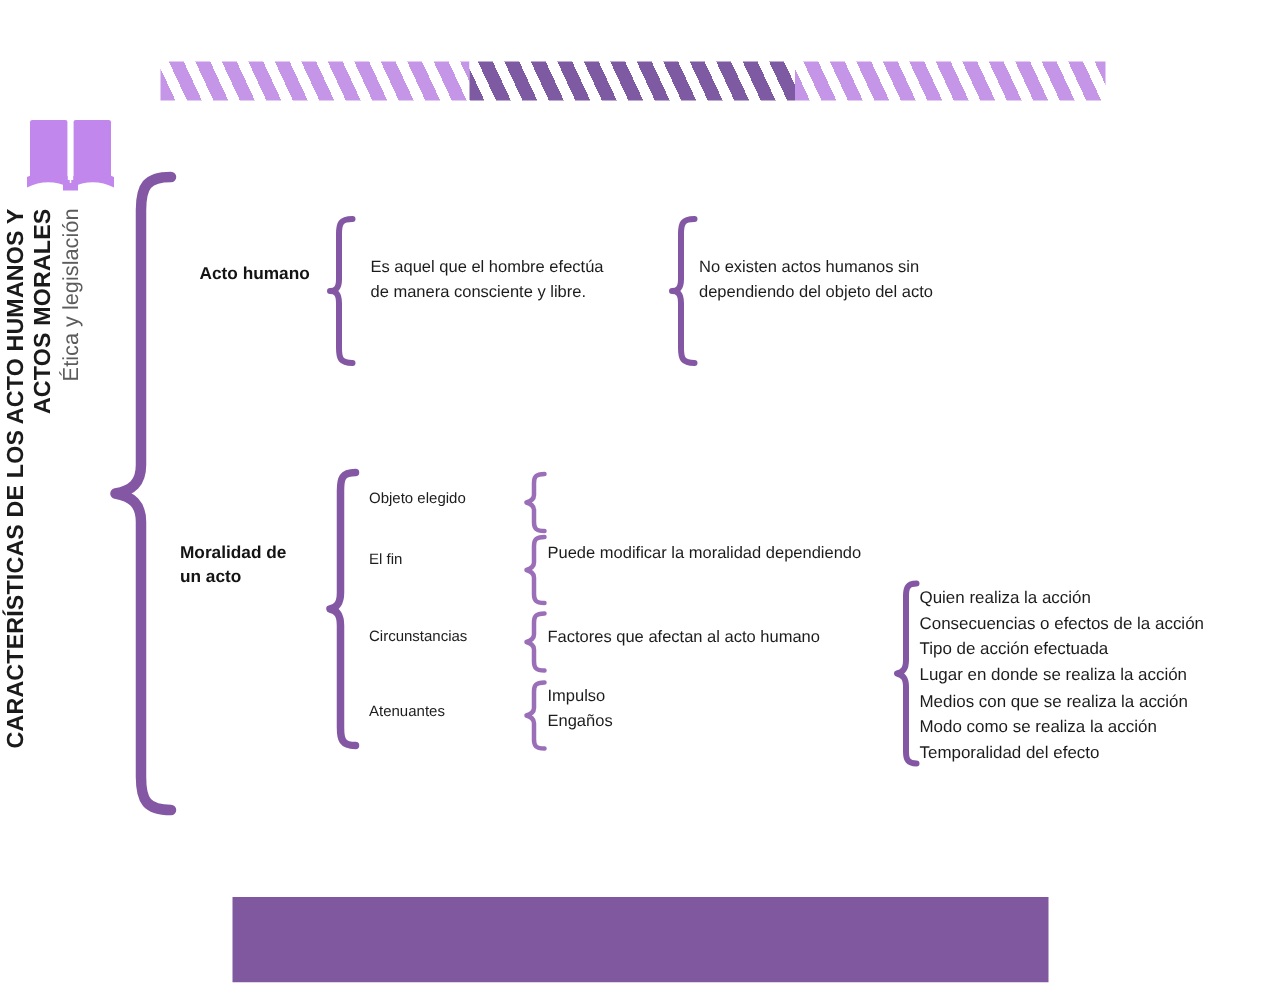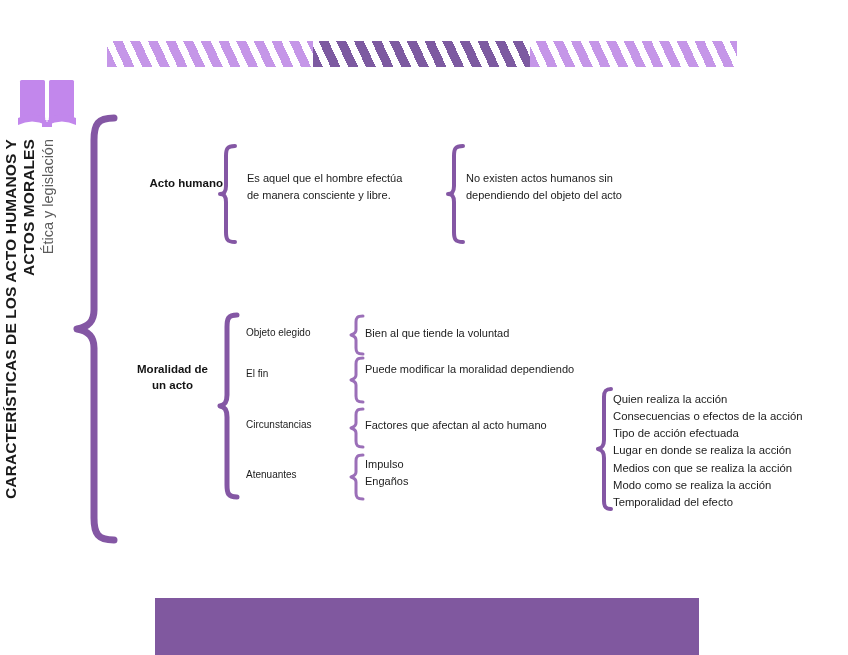--- a/index.html
+++ b/index.html
@@ -91,21 +91,21 @@
   .brace svg { display: block; overflow: visible; }
 
   
   .node-label {
     position: absolute;
     font-size: 11.5px;
     font-weight: bold;
     color: #141414;
     line-height: 1.35;
   }
-  .node-label.center { text-align: center; }
+  .node-label.center { text-align: left; }
   .node-text {
     position: absolute;
     font-size: 11px;
     color: #1c1c1c;
     line-height: 1.55;
   }
   .node-text.sub {
     font-weight: normal;
   }
   .node-sublabel {
@@ -161,21 +161,21 @@
     <div class="title-main">ACTOS MORALES</div>
     <div class="title-sub">Ética y legislación</div>
   </div>
 
   <div class="brace" style="left:72px; top:114px;">
     <svg width="46" height="430" viewBox="0 0 46 430">
       <path d="M42 4 C 26 4, 22 10, 22 26 L22 196 C22 208, 16 213, 5 215 C16 217, 22 222, 22 234 L22 404 C22 420, 26 426, 42 426" fill="none" stroke="#8457a4" stroke-width="7" stroke-linecap="round" stroke-linejoin="round"></path>
     </svg>
   </div>
 
-  <div class="node-label" style="left:133px; top:176px; width:90px; text-align:right;">Acto humano</div>
+  <div class="node-label" style="left:133px; top:176px; width:90px; ">Acto humano</div>
 
   <div class="brace" style="left:218px; top:142px;">
     <svg width="22" height="104" viewBox="0 0 22 104">
       <path d="M17 4 C 9 4, 8 7, 8 14 L8 44 C8 50, 6 52, 2 52 C6 52, 8 54, 8 60 L8 90 C8 97, 9 100, 17 100" fill="none" stroke="#8457a4" stroke-width="4" stroke-linecap="round" stroke-linejoin="round"></path>
     </svg>
   </div>
 
   <div class="node-text" style="left:247px; top:170px; width:200px;">
     <div>Es aquel que el hombre efectúa</div>
     <div>de manera consciente y libre.</div>
@@ -204,23 +204,20 @@
   </div>
 
   <div class="node-sublabel" style="left:246px; top:326px; width:100px;">Objeto elegido</div>
 
   <div class="brace" style="left:349px; top:313px;">
     <svg width="18" height="44" viewBox="0 0 18 44">
       <path d="M14 3 C 8 3, 7 5, 7 9 L7 17 C7 20, 5 21, 2 22 C5 23, 7 24, 7 27 L7 35 C7 39, 8 41, 14 41" fill="none" stroke="#9b6fb8" stroke-width="3" stroke-linecap="round" stroke-linejoin="round"></path>
     </svg>
   </div>
 
-  <div class="node-text sub" style="left:365px; top:325px; width:260px;">
-    <div>Bien al que tiende la voluntad</div>
-  </div>
 
   <div class="node-sublabel" style="left:246px; top:367px; width:100px;">El fin</div>
 
   <div class="brace" style="left:349px; top:355px;">
     <svg width="18" height="50" viewBox="0 0 18 50">
       <path d="M14 3 C 8 3, 7 5, 7 9 L7 20 C7 23, 5 24, 2 25 C5 26, 7 27, 7 30 L7 41 C7 45, 8 47, 14 47" fill="none" stroke="#9b6fb8" stroke-width="3" stroke-linecap="round" stroke-linejoin="round"></path>
     </svg>
   </div>
 
   <div class="node-text sub" style="left:365px; top:361px; width:300px;">

